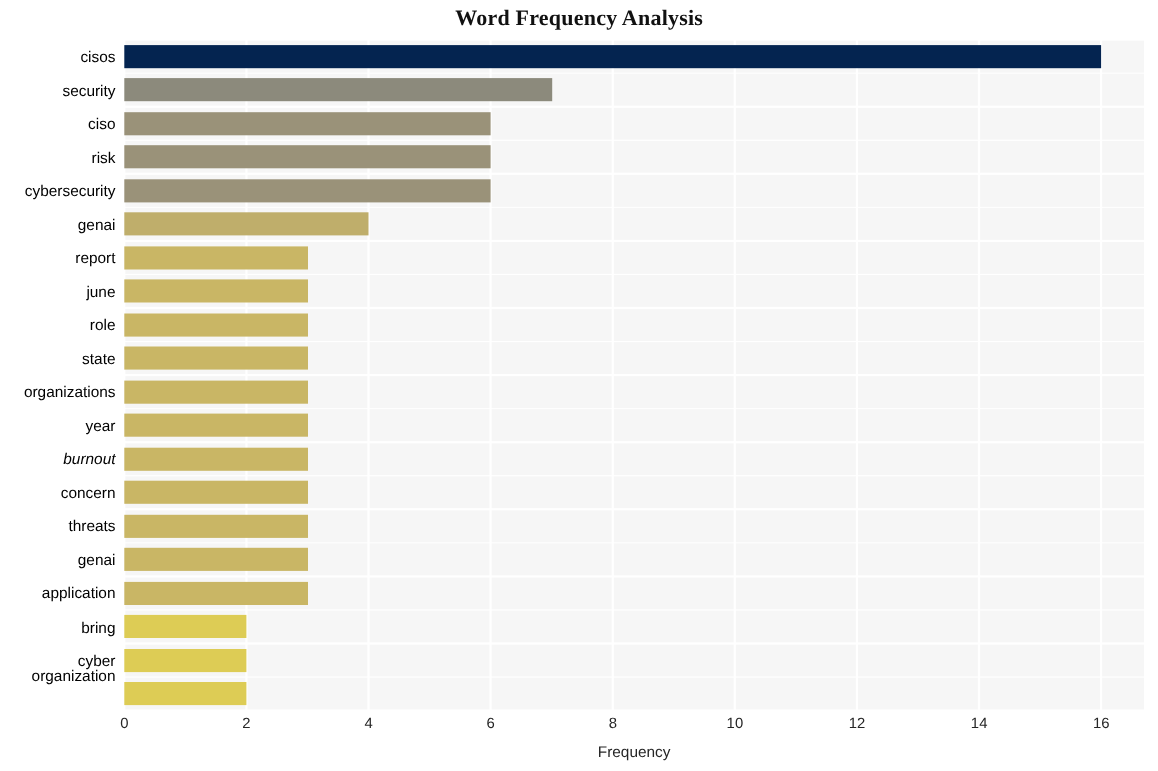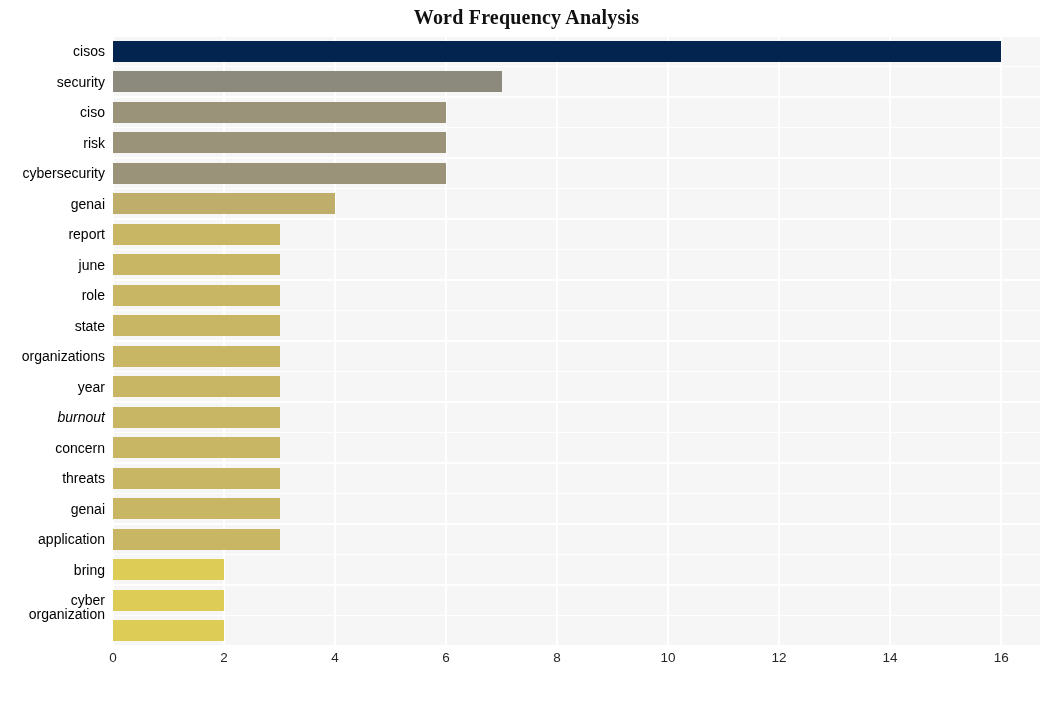--- a/index.html
+++ b/index.html
@@ -221,14 +221,15 @@
       <div class="x-tick-label" style="left: 111.018px;">2</div>
       <div class="x-tick-label" style="left: 222.036px;">4</div>
       <div class="x-tick-label" style="left: 333.054px;">6</div>
       <div class="x-tick-label" style="left: 444.072px;">8</div>
       <div class="x-tick-label" style="left: 555.09px;">10</div>
       <div class="x-tick-label" style="left: 666.108px;">12</div>
       <div class="x-tick-label" style="left: 777.126px; text-align: right;">14</div>
       <div class="x-tick-label" style="left: 888.144px;">16</div>
     </div>
 
+  <div id="x-axis-title">Frequency</div>
 
 </div>
 
 </body></html>

